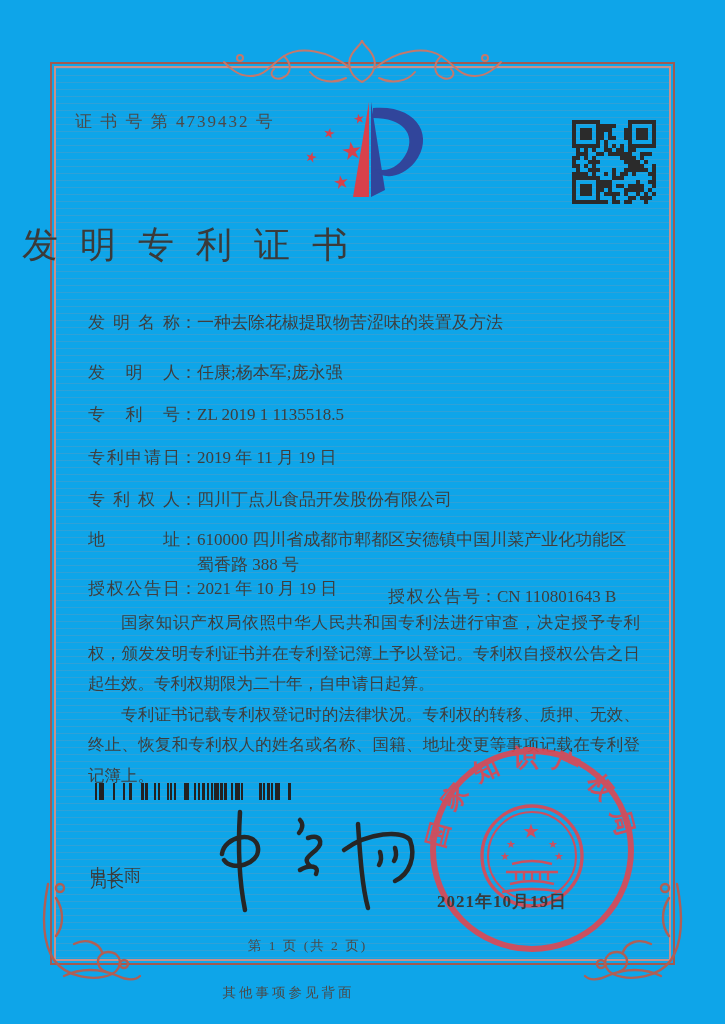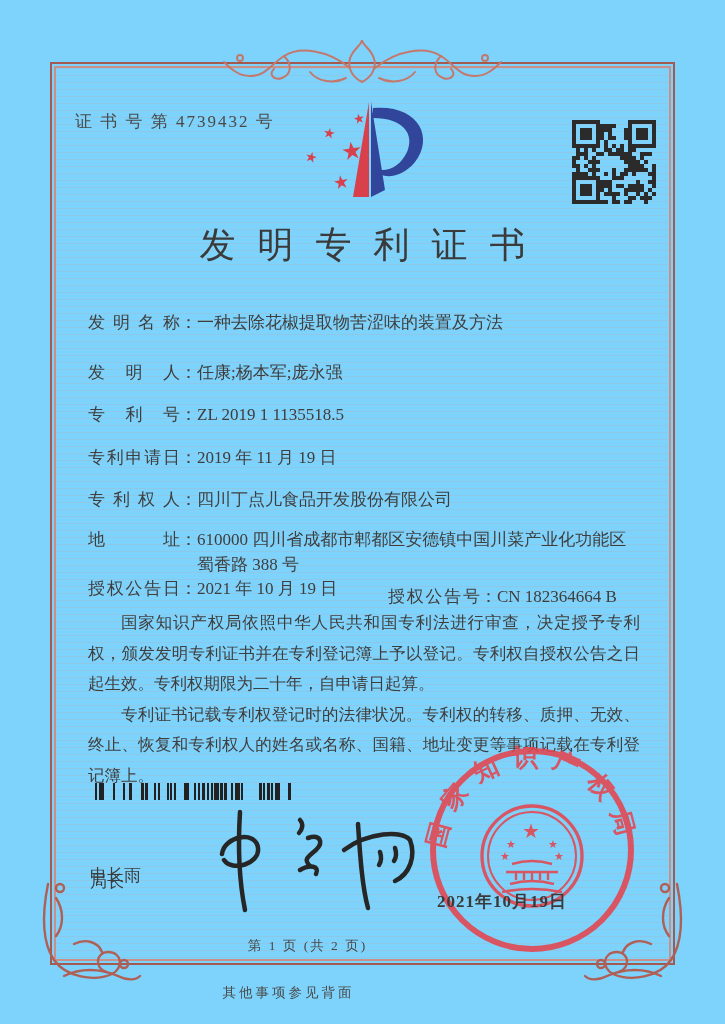--- a/index.html
+++ b/index.html
@@ -1,29 +1,29 @@
 <!DOCTYPE html>
 <html><head>
 <meta charset="utf-8">
 <style>
   html,body{margin:0;padding:0;background:#ffffff;}
-  #page{position:relative;width:725px;height:1024px;background:#7dd3fc;overflow:hidden;
+  #page{position:relative;width:725px;height:1024px;background:#0ea5e9;overflow:hidden;
         font-family:"Liberation Serif","DejaVu Serif",serif;color:#3e3e3e;}
   
   .frame{position:absolute;left:50px;top:62px;width:625px;height:903px;
          border:2px solid #a25a51;box-sizing:border-box;}
   .frame-inner{position:absolute;inset:2px;border:2px solid #c9908a;
          background:
            repeating-linear-gradient(180deg,
              rgba(220,140,124,0.16) 0px, rgba(220,140,124,0.16) 1px,
              rgba(255,255,255,0) 1px, rgba(255,255,255,0) 7px);}
   
   .abs{position:absolute;}
   .certno{left:75px;top:110px;font-size:17px;letter-spacing:2px;color:#4a4a4a;}
-  .title{left:0;top:221px;width:725px;text-align:center;font-size:36px;
+  .title{left:0;top:221px;width:725px;text-align:left;font-size:36px;
          letter-spacing:22px;padding-left:22px;box-sizing:border-box;color:#3a3a3a;font-weight:500;}
   .frow{position:absolute;left:88px;width:560px;display:flex;align-items:flex-start;
         font-size:17px;line-height:1.45;}
   .lbl{display:inline-block;width:92px;text-align:justify;text-align-last:justify;
        flex:0 0 92px;color:#3e3e3e;}
   .colon{flex:0 0 auto;}
   .val{max-width:445px;}
   .grant-right{position:absolute;left:300px;top:8px;display:flex;font-size:17px;}
   .paras{left:88px;top:608px;width:552px;font-size:16.5px;line-height:1.85;
          text-align:justify;color:#3e3e3e;}
@@ -371,21 +371,21 @@
       <span class="colon">：</span>
     <span class="val" style="max-width:440px">610000 四川省成都市郫都区安德镇中国川菜产业化功能区蜀香路 388 号</span>
   </div>
   <div class="frow" style="top:577px">
     <span class="lbl">授权公告日</span>
       <span class="colon">：</span>
     <span class="val">2021 年 10 月 19 日</span>
     <span class="grant-right">
       <span class="lbl">授权公告号</span>
         <span class="colon">：</span>
-      <span class="val">CN 182364664 B</span>
+      <span class="val">CN 110801643 B</span>
     </span>
   </div>
 
   <div class="abs paras">
     <p>国家知识产权局依照中华人民共和国专利法进行审查，决定授予专利权，颁发发明专利证书并在专利登记簿上予以登记。专利权自授权公告之日起生效。专利权期限为二十年，自申请日起算。</p>
     <p>专利证书记载专利权登记时的法律状况。专利权的转移、质押、无效、终止、恢复和专利权人的姓名或名称、国籍、地址变更等事项记载在专利登记簿上。</p>
   </div>
 
   <svg class="abs" id="barcode" style="left:95px;top:783px" width="196" height="17" viewBox="0 0 196 17">
       <rect x="0" y="0" width="2" height="17" fill="#222"></rect>

